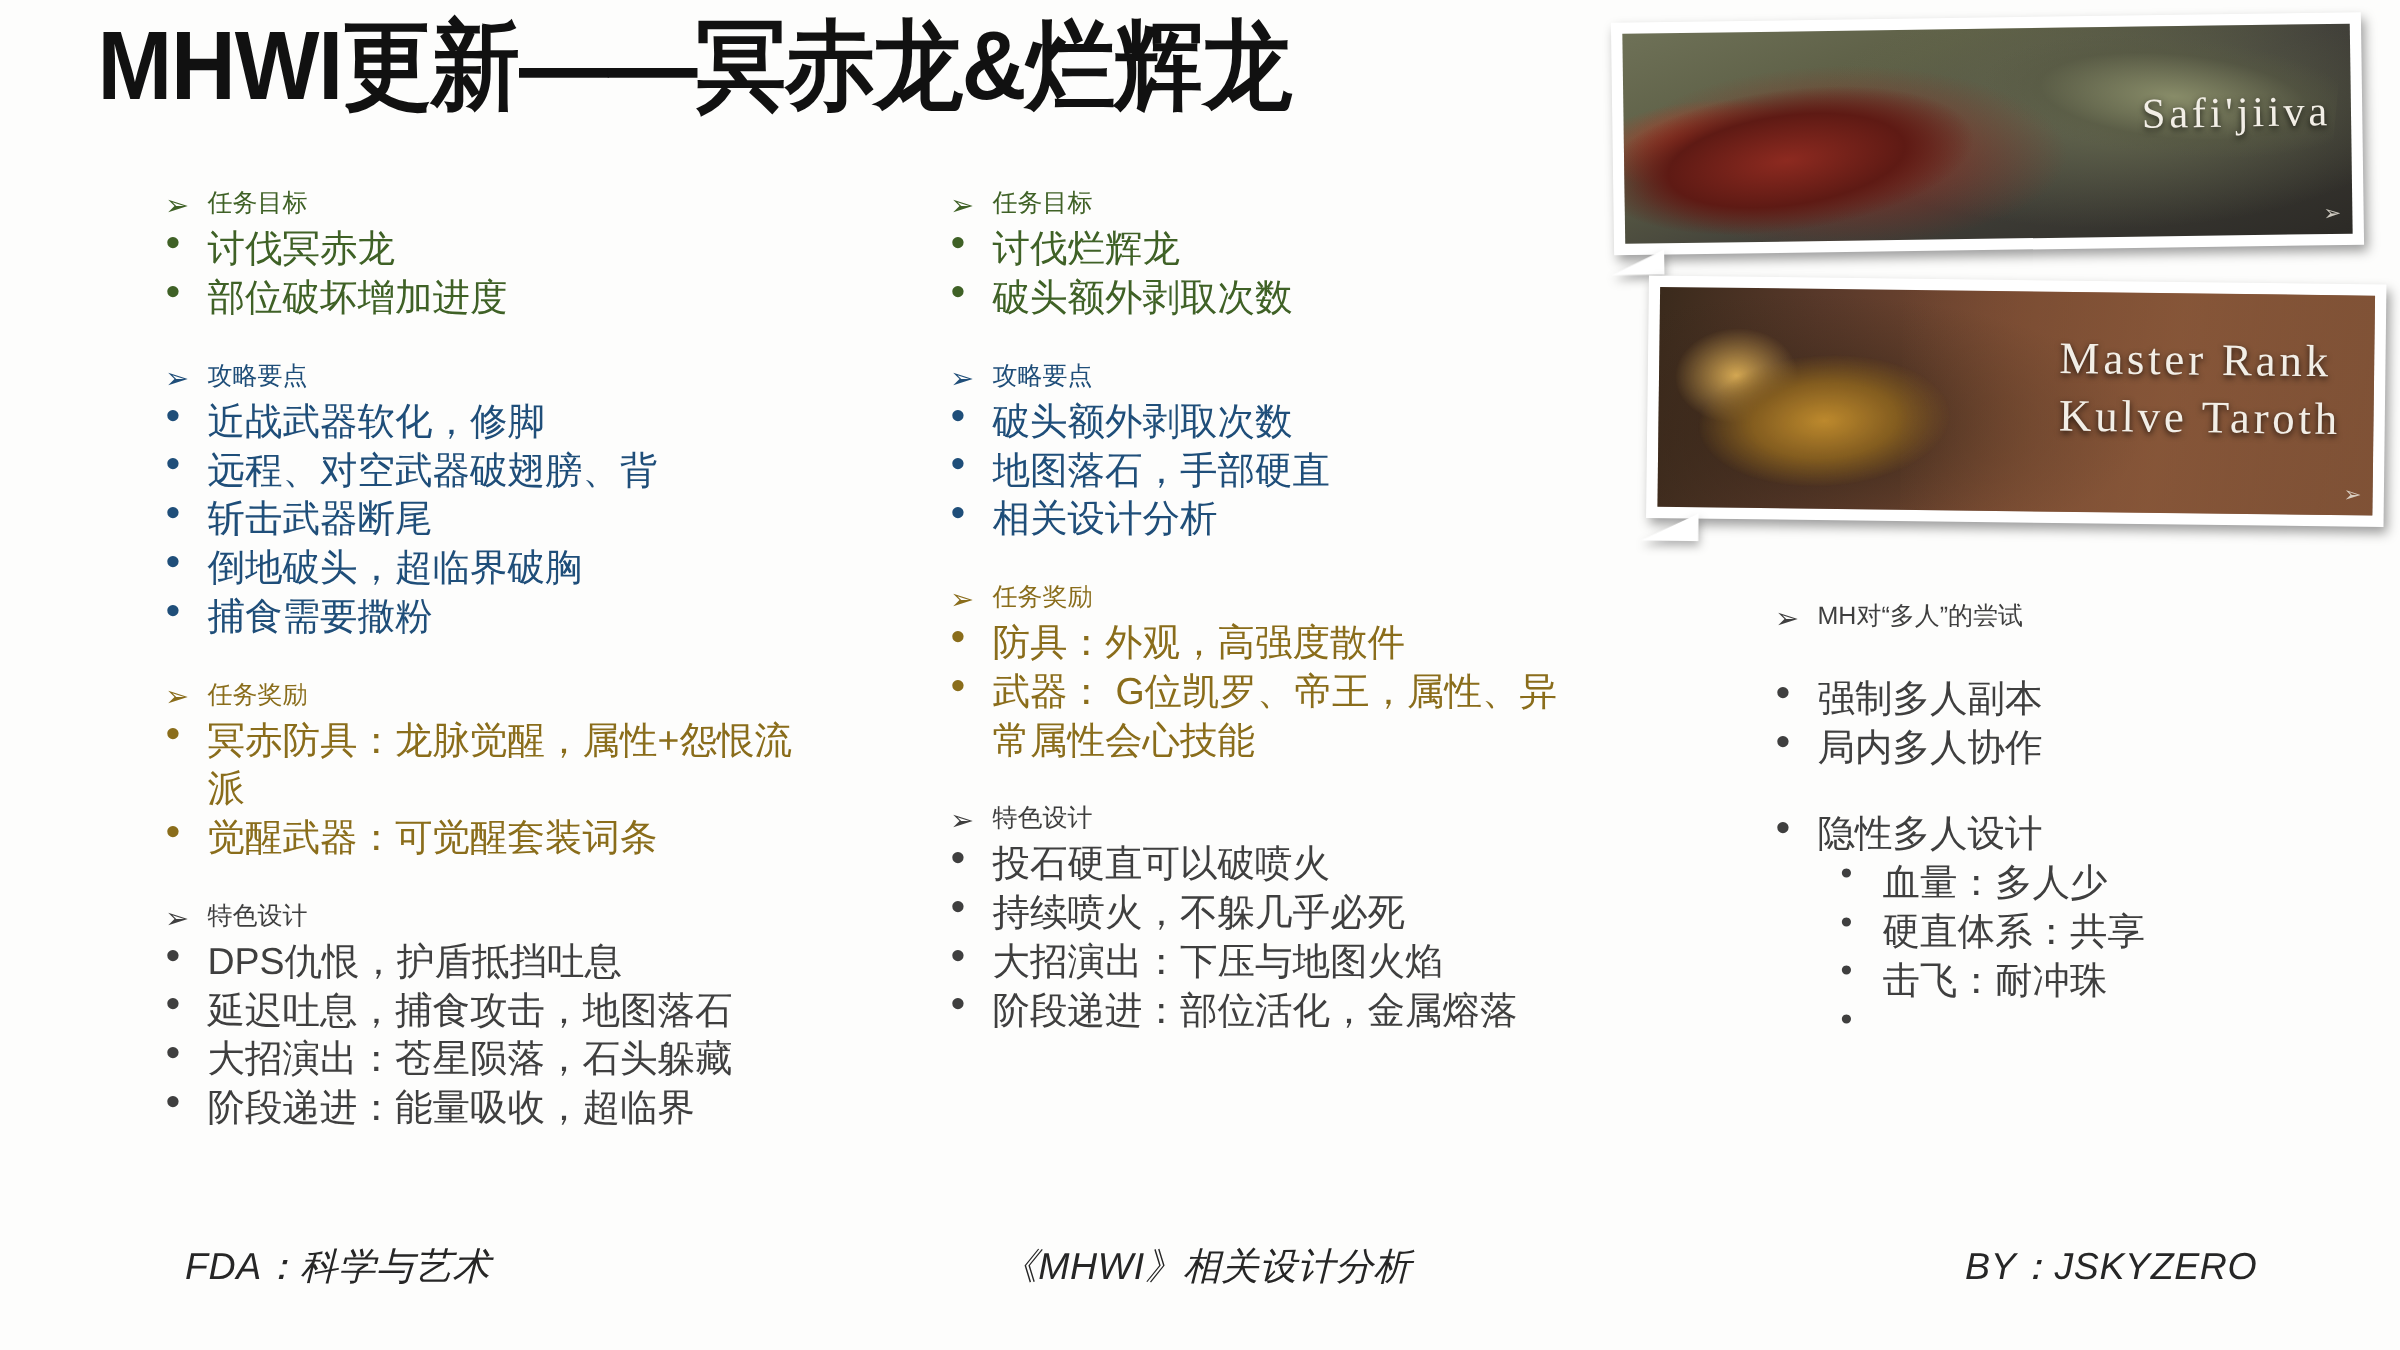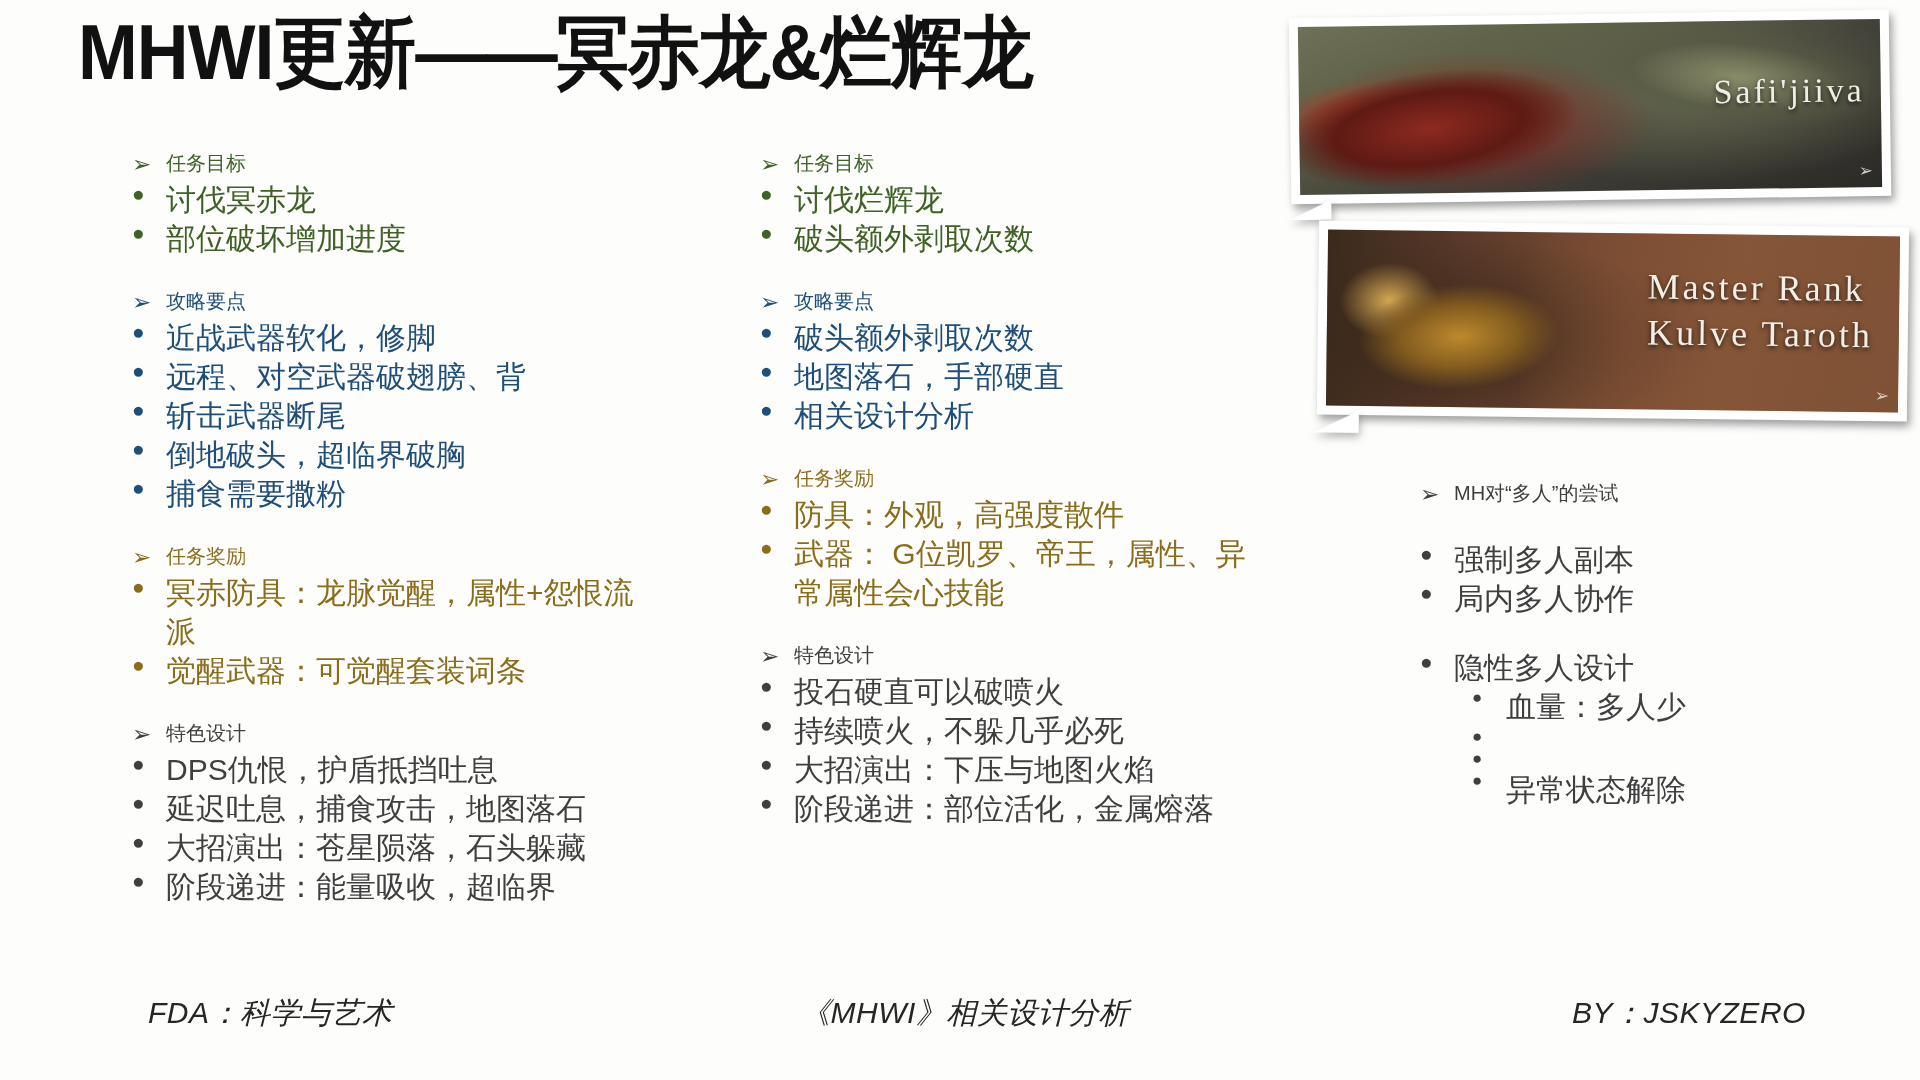--- a/index.html
+++ b/index.html
@@ -421,27 +421,28 @@
     <div class="row">
       <span class="mk dot c-gray">●</span>
       <span class="txt c-gray">隐性多人设计</span>
     </div>
     <div class="row sub">
       <span class="mk dot2 c-gray">●</span>
       <span class="txt c-gray">血量：多人少</span>
     </div>
     <div class="row sub">
       <span class="mk dot2 c-gray">●</span>
+      <span class="txt c-gray">硬直体系：共享</span>
     </div>
     <div class="row sub">
       <span class="mk dot2 c-gray">●</span>
+      <span class="txt c-gray">击飞：耐冲珠</span>
     </div>
     <div class="row sub">
       <span class="mk dot2 c-gray">●</span>
-      <span class="txt c-gray">异常状态解除</span>
     </div>
   </div>
 
 </div>
 
 <div class="card card-1">
   <div class="pic pic-safi">
     <div class="pic-caption cap-safi">Safi'jiiva</div>
     <div class="pic-badge">➢</div>
   </div>

